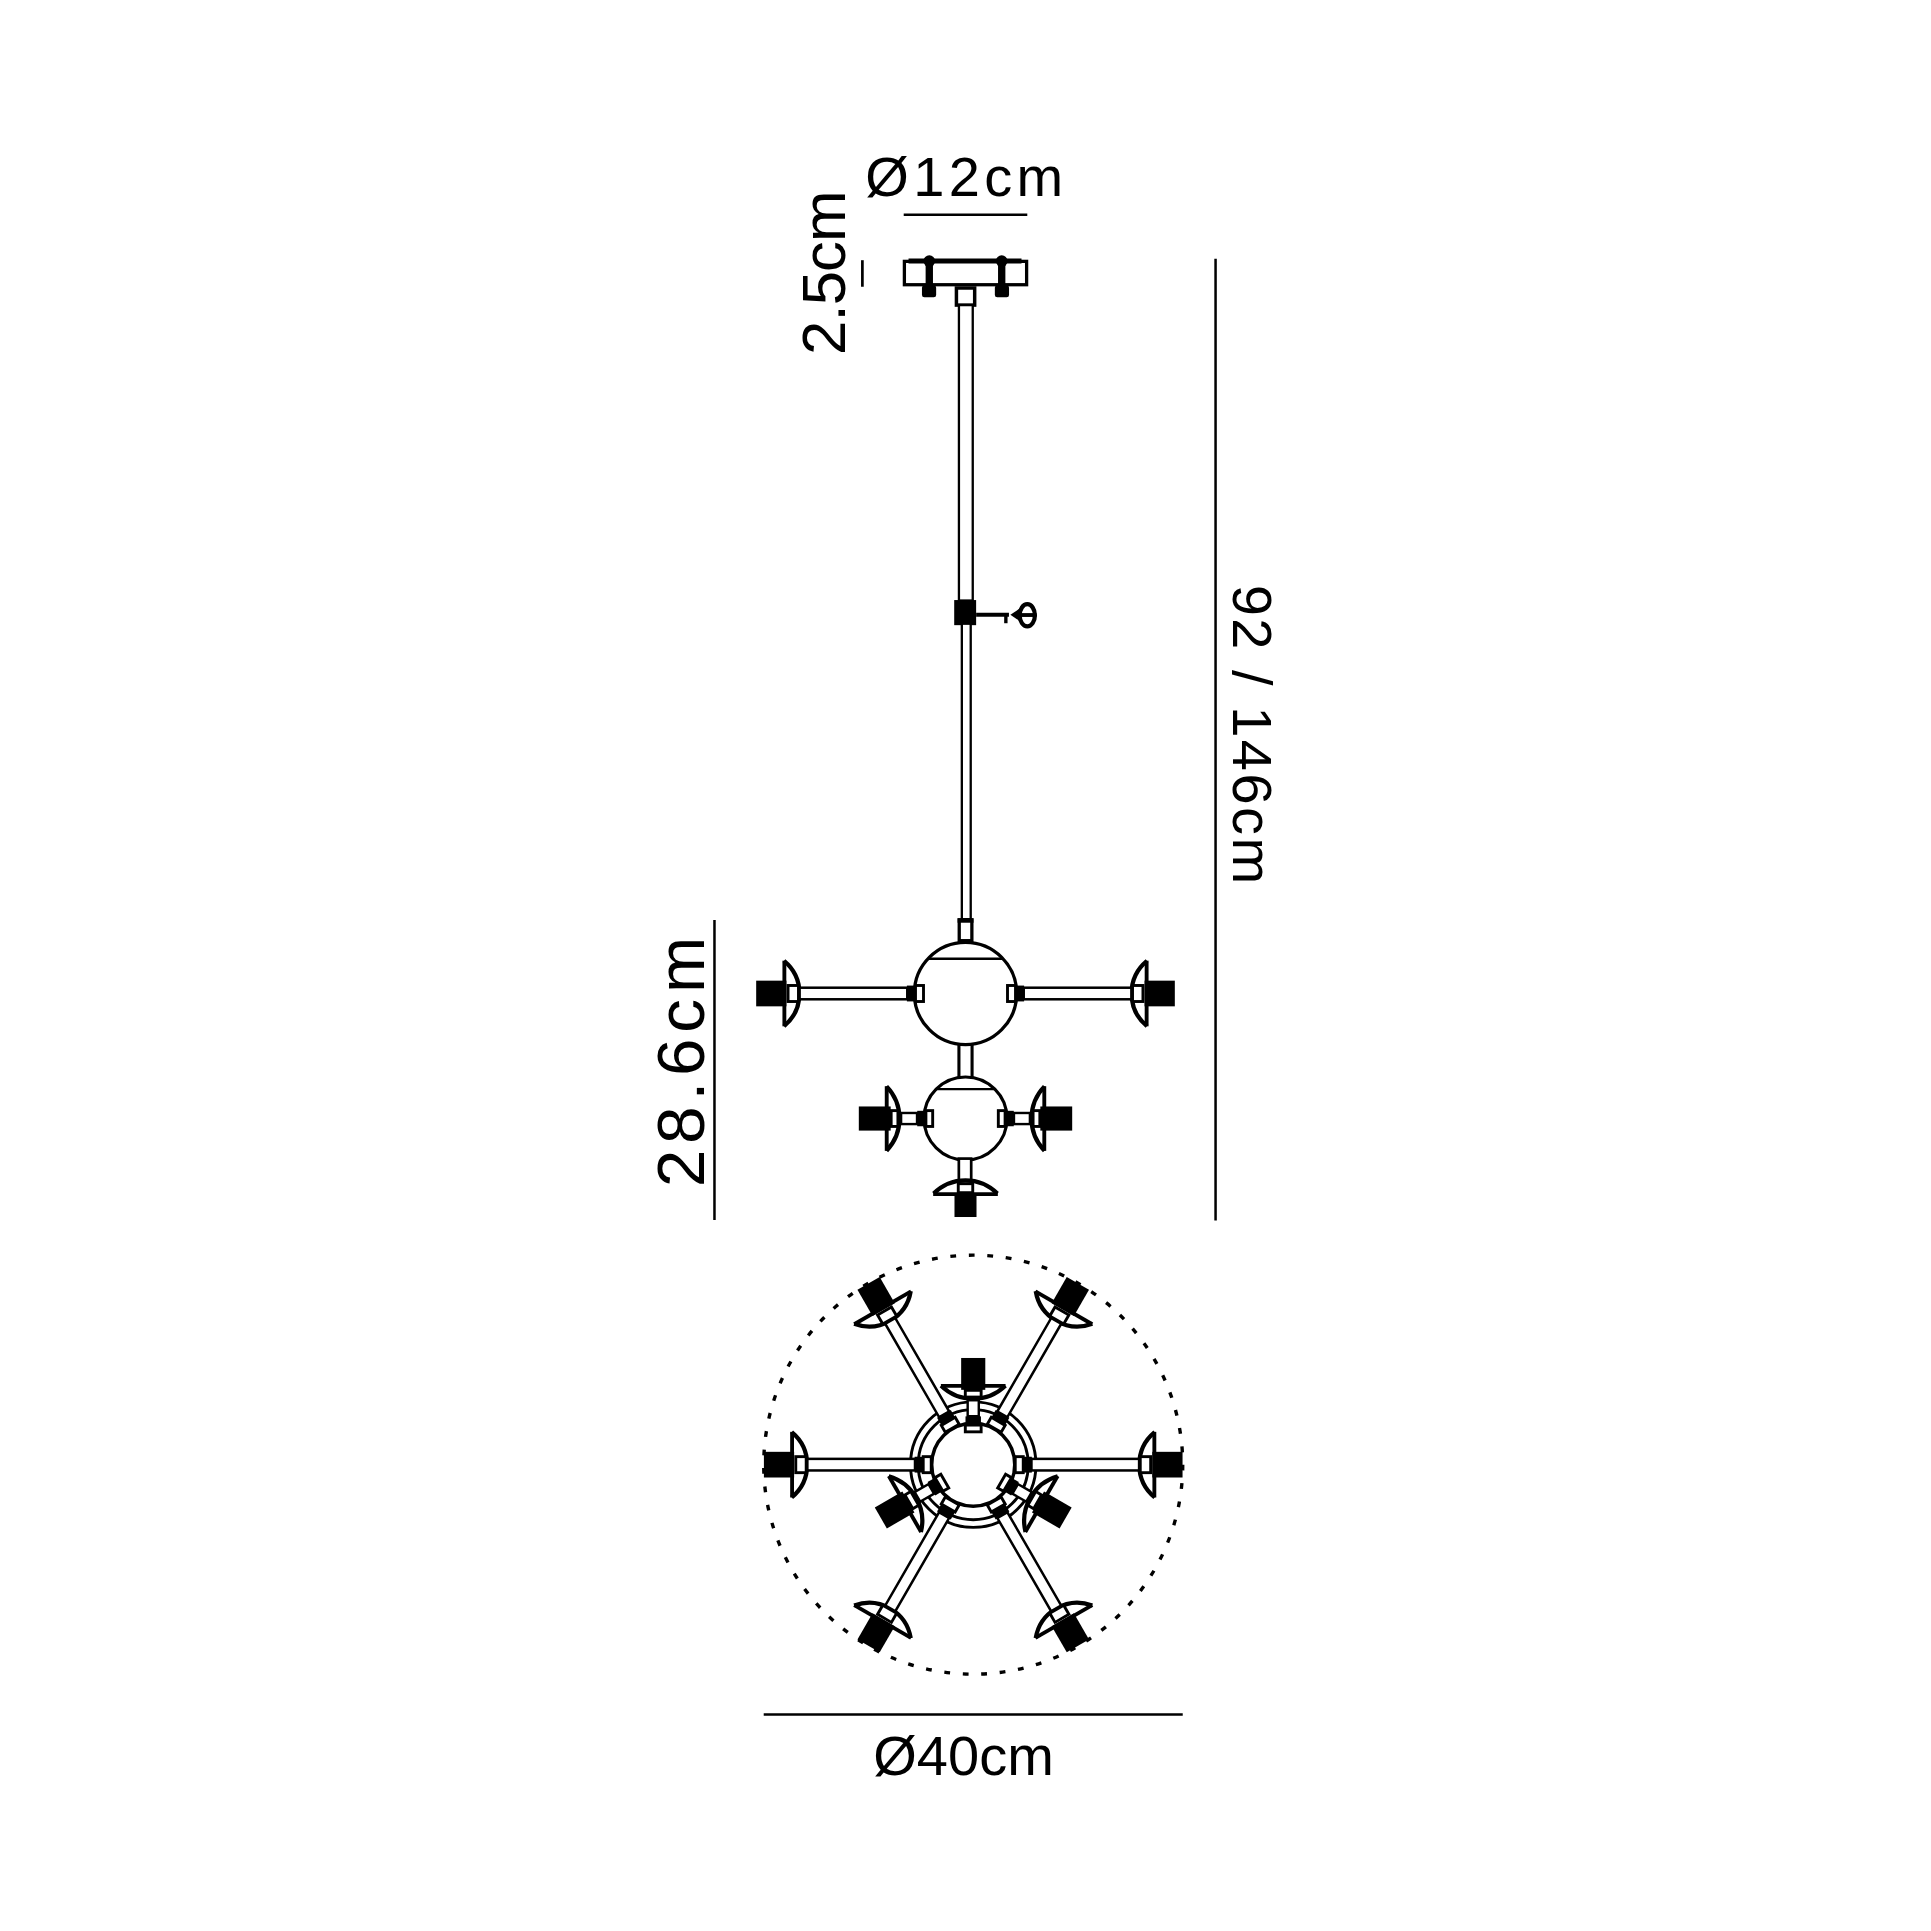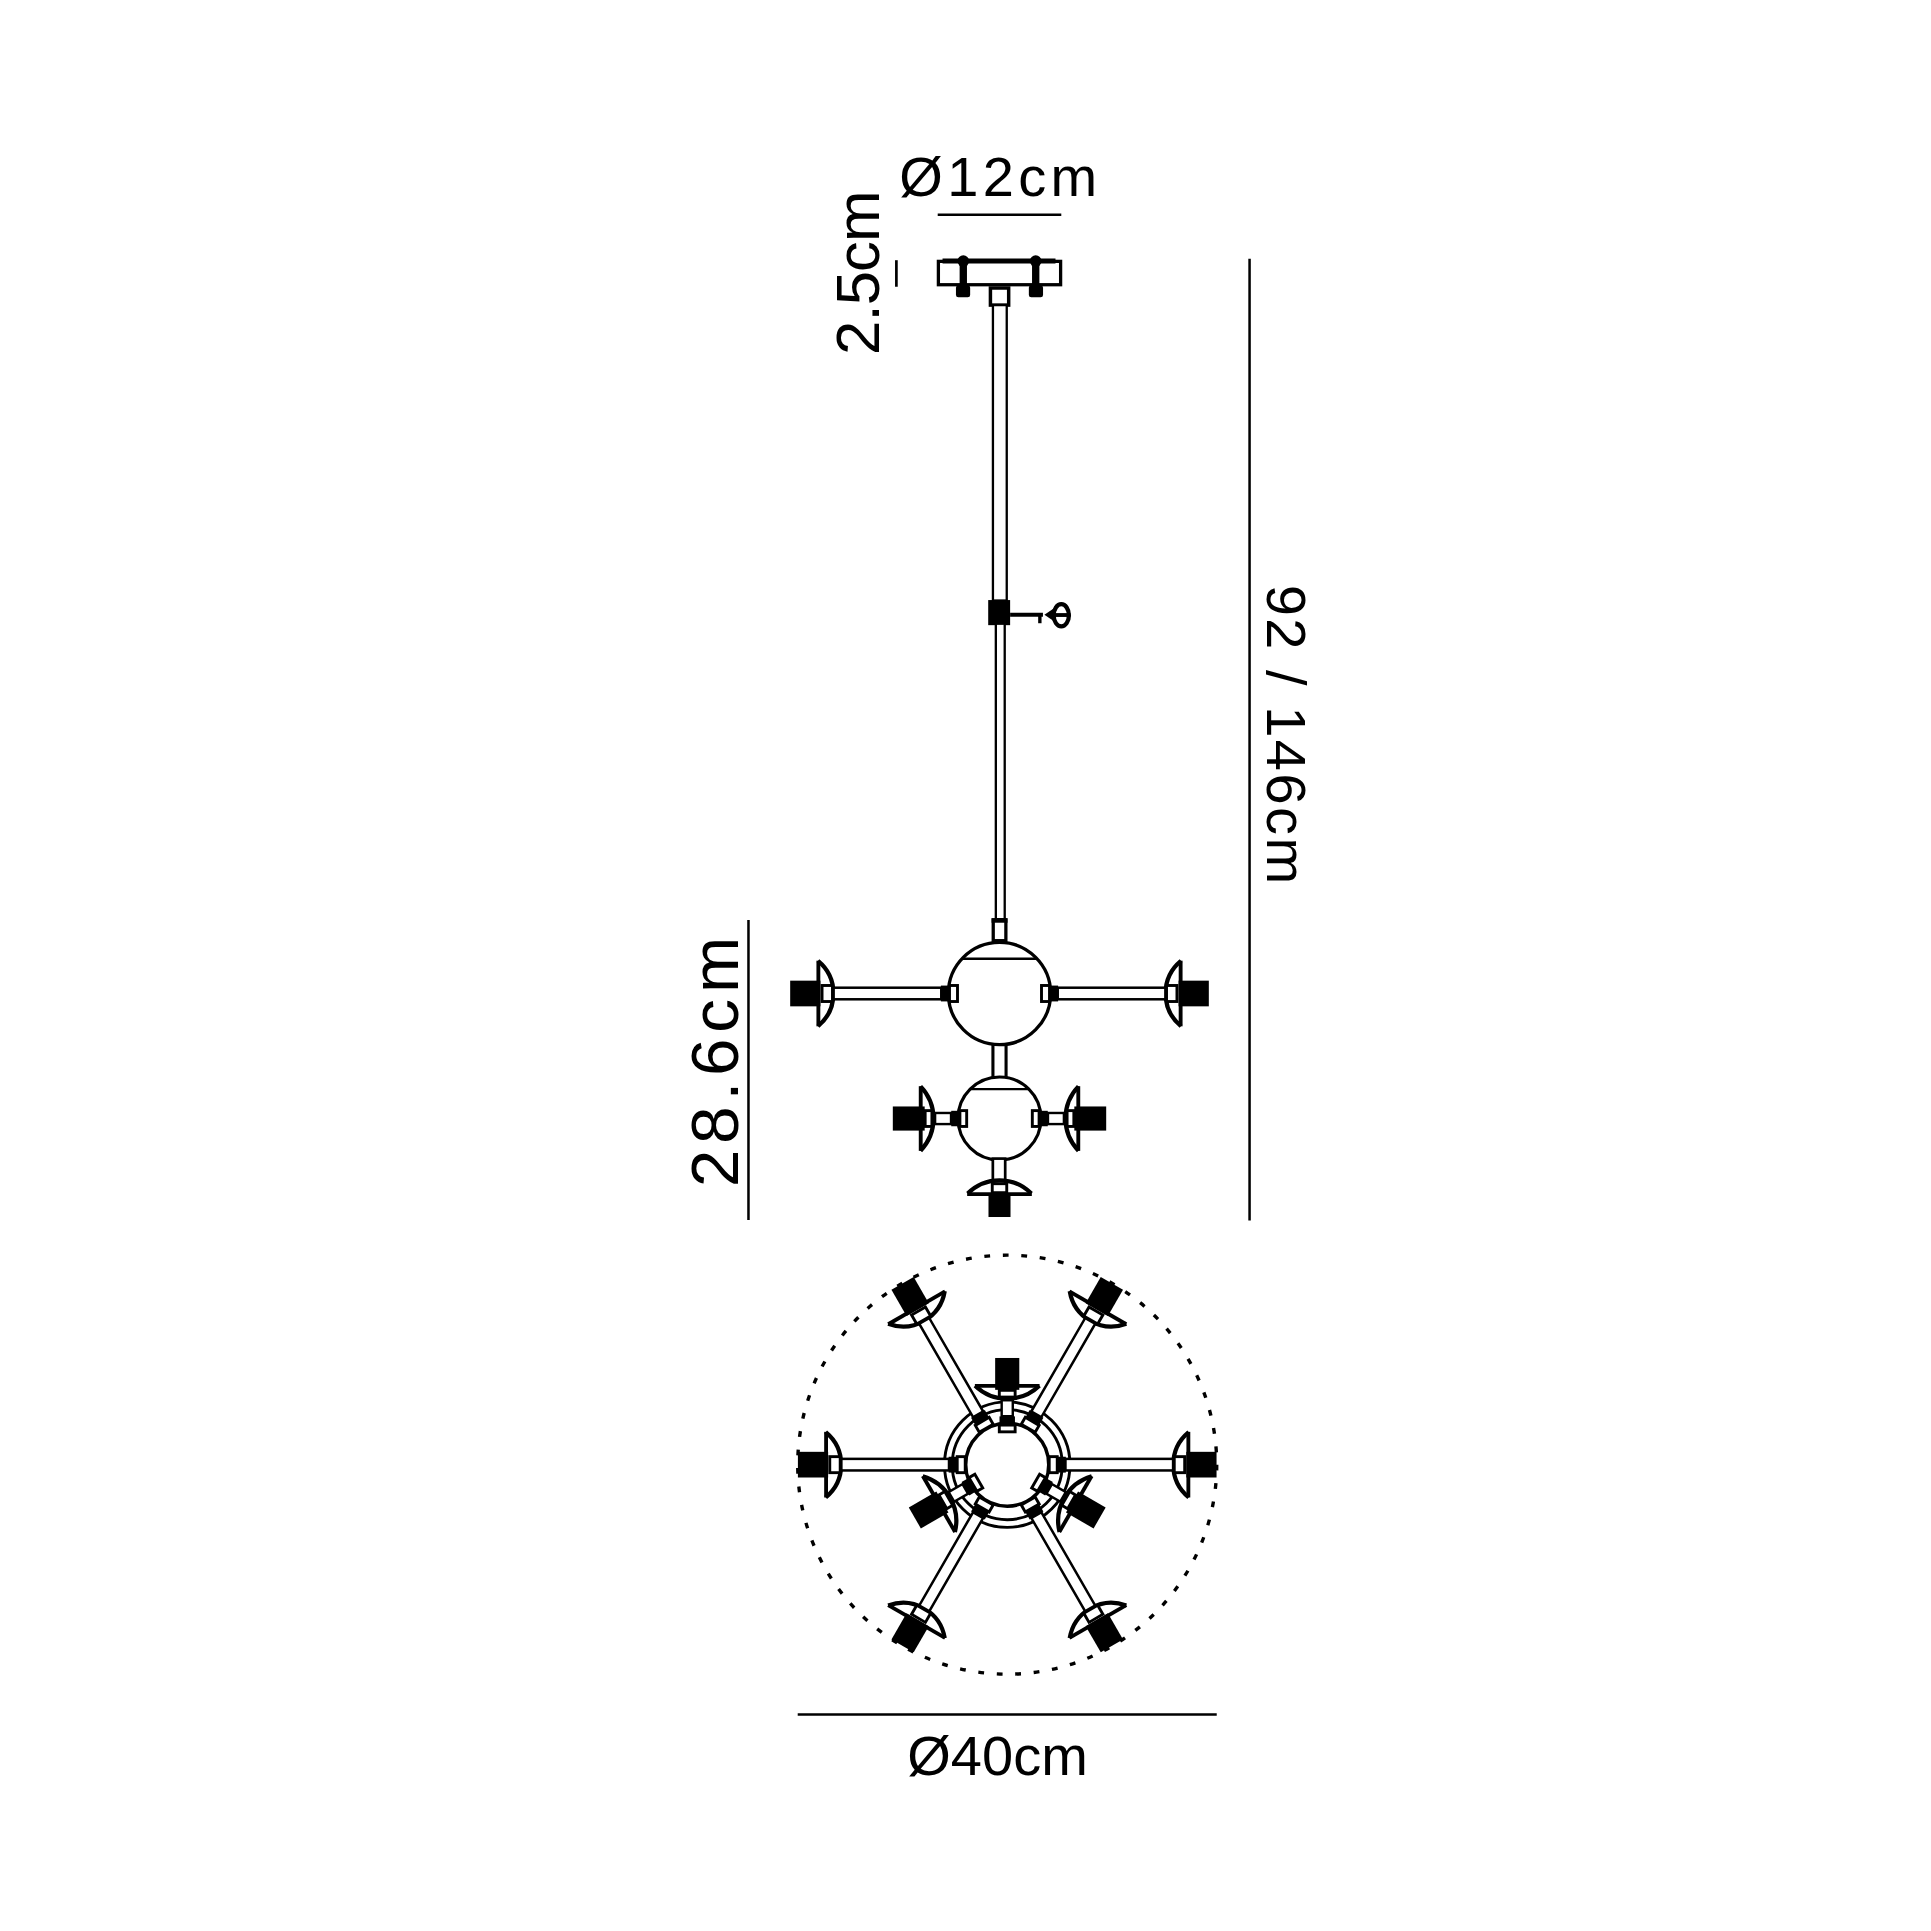--- a/index.html
+++ b/index.html
@@ -1,16 +1,16 @@
 <!DOCTYPE html>
 <html><head>
 <meta charset="utf-8">
 <style>
   html,body{margin:0;padding:0;background:#fff;}
-  .page{position:relative;width:1684px;height:1931px;background:#fff;overflow:hidden;margin-left:34px;}
+  .page{position:relative;width:1684px;height:1931px;background:#fff;overflow:hidden;}
   svg{position:absolute;left:0;top:0;}
   text{font-family:"Liberation Sans",sans-serif;fill:#000;}
 </style>
 </head>
 <body>
 <div class="page">
 <svg width="1931" height="1931" viewBox="0 0 2000 2000">
 <defs>
 
   <g id="longlamp">

